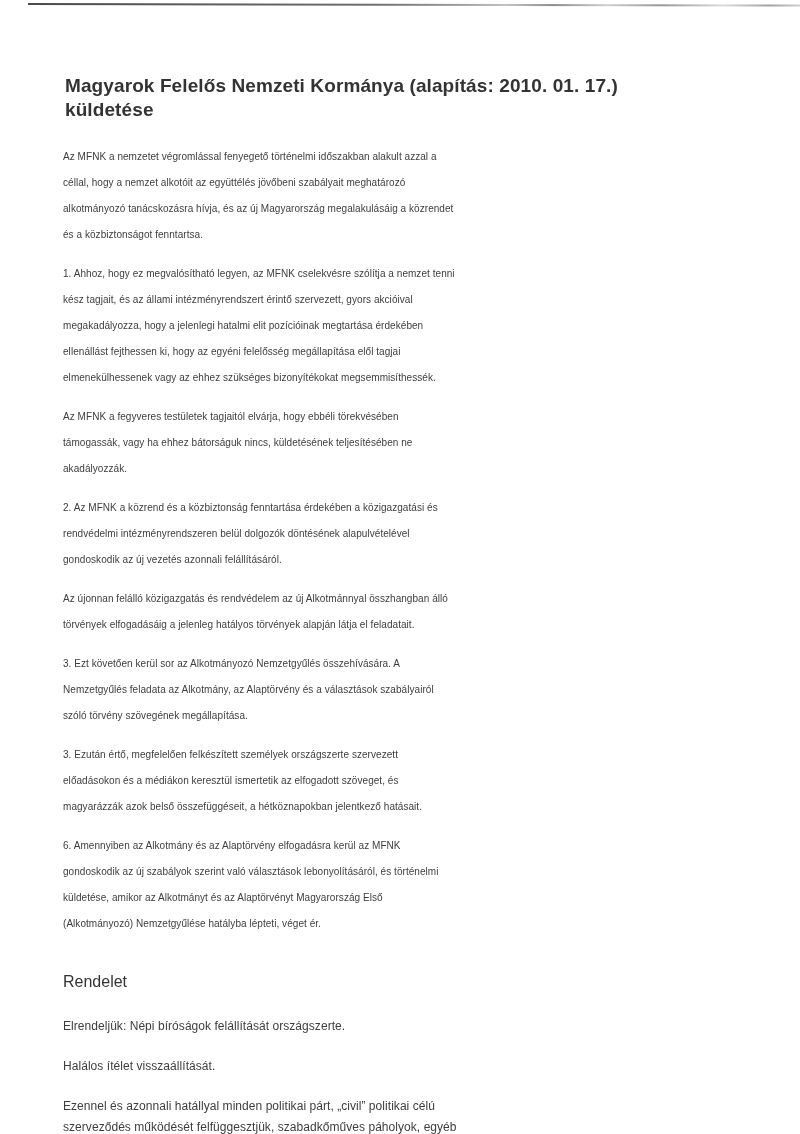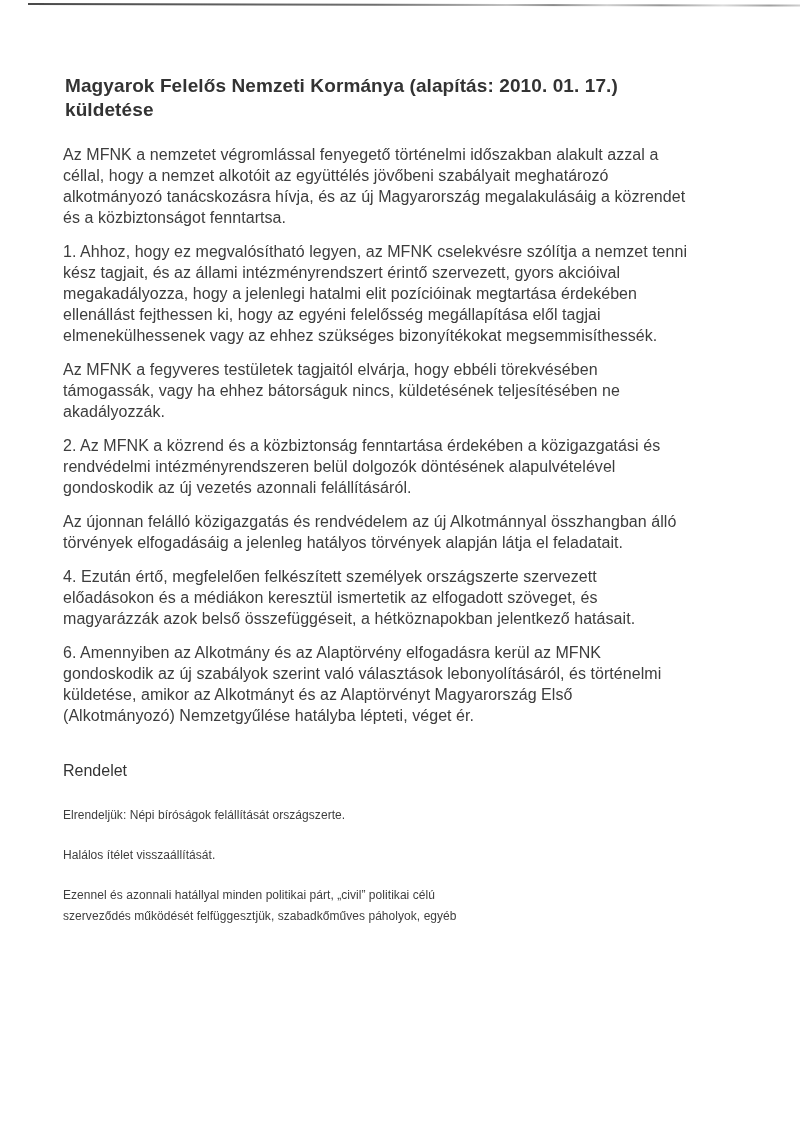--- a/index.html
+++ b/index.html
@@ -38,22 +38,22 @@
     margin: 0 0 22px 2px;
     font-size: 19px;
     line-height: 24px;
     font-weight: 700;
     color: #333333;
     white-space: pre-line;
     letter-spacing: 0.1px;
   }
   p.body {
     margin: 0 0 13px 0;
-    font-size: 16px;
-    line-height: 21px;
+    font-size: 10px;
+    line-height: 26px;
     white-space: pre-line;
     letter-spacing: 0.05px;
   }
   .heading2 {
     margin: 34px 0 24px 0;
     font-size: 16px;
     line-height: 21px;
     font-weight: 400;
     color: #333333;
   }
@@ -84,21 +84,24 @@
 ellenállást fejthessen ki, hogy az egyéni felelősség megállapítása elől tagjai
 elmenekülhessenek vagy az ehhez szükséges bizonyítékokat megsemmisíthessék.</p>
     <p class="body">Az MFNK a fegyveres testületek tagjaitól elvárja, hogy ebbéli törekvésében
 támogassák, vagy ha ehhez bátorságuk nincs, küldetésének teljesítésében ne
 akadályozzák.</p>
     <p class="body">2. Az MFNK a közrend és a közbiztonság fenntartása érdekében a közigazgatási és
 rendvédelmi intézményrendszeren belül dolgozók döntésének alapulvételével
 gondoskodik az új vezetés azonnali felállításáról.</p>
     <p class="body">Az újonnan felálló közigazgatás és rendvédelem az új Alkotmánnyal összhangban álló
 törvények elfogadásáig a jelenleg hatályos törvények alapján látja el feladatait.</p>
-    <p class="body">4. Ezután értő, megfelelően felkészített személyek országszerte szervezett
+    <p class="body">3. Ezt követően kerül sor az Alkotmányozó Nemzetgyűlés összehívására. A
+Nemzetgyűlés feladata az Alkotmány, az Alaptörvény és a választások szabályairól
+szóló törvény szövegének megállapítása.</p>
+    <p class="body">3. Ezután értő, megfelelően felkészített személyek országszerte szervezett
 előadásokon és a médiákon keresztül ismertetik az elfogadott szöveget, és
 magyarázzák azok belső összefüggéseit, a hétköznapokban jelentkező hatásait.</p>
     <p class="body">6. Amennyiben az Alkotmány és az Alaptörvény elfogadásra kerül az MFNK
 gondoskodik az új szabályok szerint való választások lebonyolításáról, és történelmi
 küldetése, amikor az Alkotmányt és az Alaptörvényt Magyarország Első
 (Alkotmányozó) Nemzetgyűlése hatályba lépteti, véget ér.</p>
 
     <h2 class="heading2">Rendelet</h2>
 
     <p class="decree">Elrendeljük: Népi bíróságok felállítását országszerte.</p>

